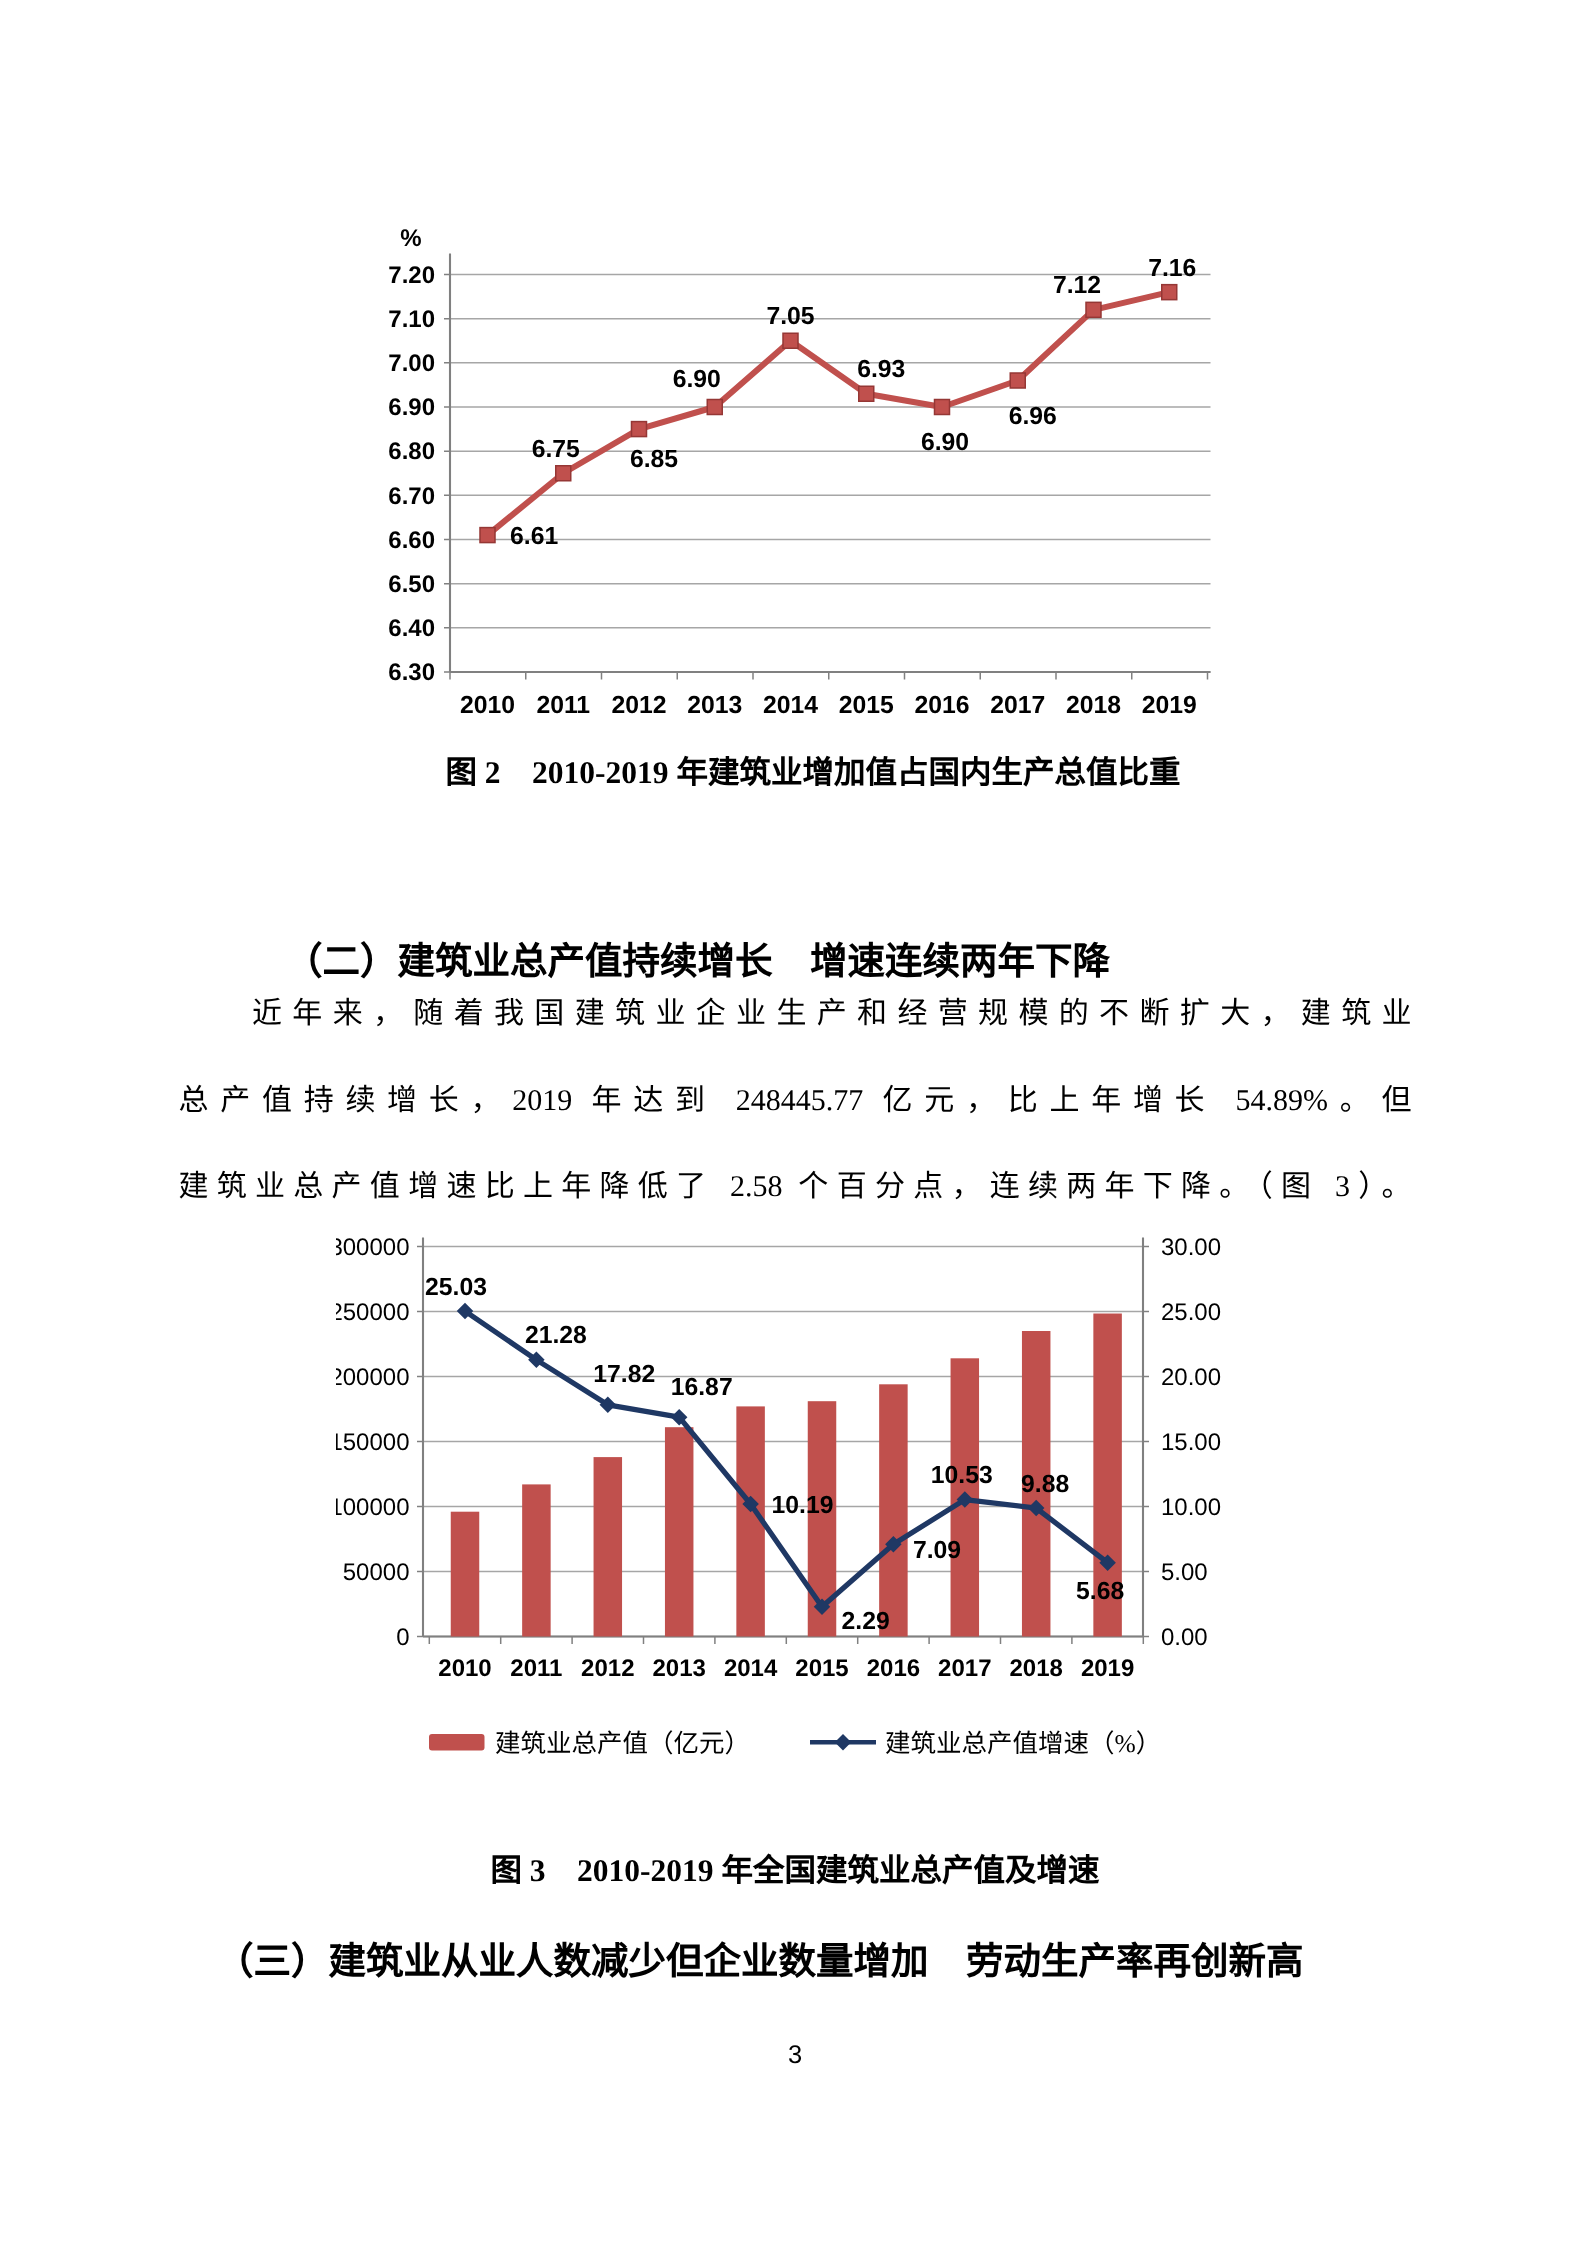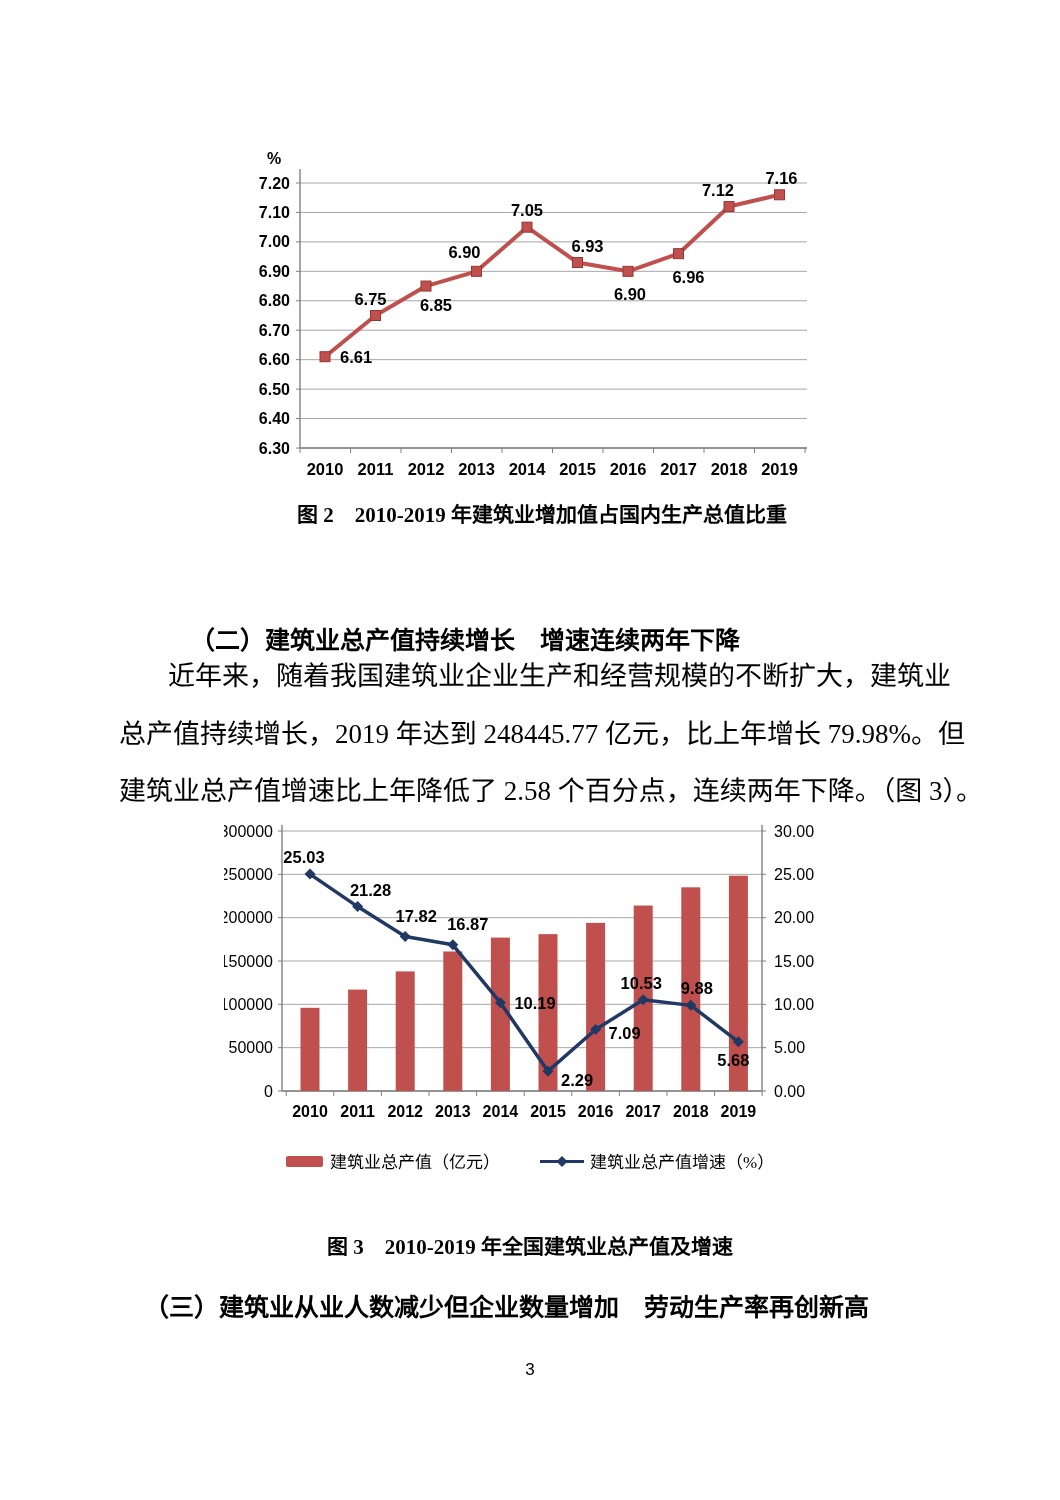--- a/index.html
+++ b/index.html
@@ -17,21 +17,21 @@
   }
   #cap2{top:498px;margin-left:12px;}
   #cap3{top:1202px;margin-top:28px;}
   .heading{
     position:absolute;font-weight:700;font-size:25px;white-space:nowrap;
   }
   #sec2{top:593px;left:190px;margin-top:27px;}
   #sec3{top:1287px;left:144px;}
   .para{
     position:absolute;top:648px;left:119px;width:822px;
-    font-size:27px;
+    font-size:20px;
   }
   .par-line{
     height:57.5px;line-height:57.5px;white-space:nowrap;
     text-align:justify;text-align-last:justify;
   }
   .par-line.indent{text-indent:49px;}
   .pagenum{
     position:absolute;top:1360px;left:0;width:100%;text-align:center;
     font-size:17px;font-family:"Liberation Sans","DejaVu Sans",sans-serif;
   }
@@ -133,21 +133,21 @@
         </g>
       </svg>
   </div>
 
   <div class="caption" id="cap2">图 2　2010-2019 年建筑业增加值占国内生产总值比重</div>
 
   <div class="heading" id="sec2">（二）建筑业总产值持续增长　增速连续两年下降</div>
 
   <div class="para" id="para1">
       <div class="par-line indent">近年来，随着我国建筑业企业生产和经营规模的不断扩大，建筑业</div>
-      <div class="par-line">总产值持续增长，2019 年达到 248445.77 亿元，比上年增长 79.98%。但</div>
+      <div class="par-line">总产值持续增长，2019 年达到 248445.77 亿元，比上年增长 54.89%。但</div>
       <div class="par-line">建筑业总产值增速比上年降低了 2.58 个百分点，连续两年下降。（图 3）。</div>
     </div>
 
   <div class="chart" id="fig3-chart">
     <svg id="fig3-svg" viewBox="0 0 620 372">
         <g>
           <line x1="58" y1="15" x2="538" y2="15" stroke="#A6A6A6" stroke-width="1"></line>
           <line x1="54" y1="15" x2="58" y2="15" stroke="#808080" stroke-width="1"></line>
           <line x1="538" y1="15" x2="542" y2="15" stroke="#808080" stroke-width="1"></line>
           <line x1="58" y1="58.333333333333314" x2="538" y2="58.333333333333314" stroke="#A6A6A6" stroke-width="1"></line>

